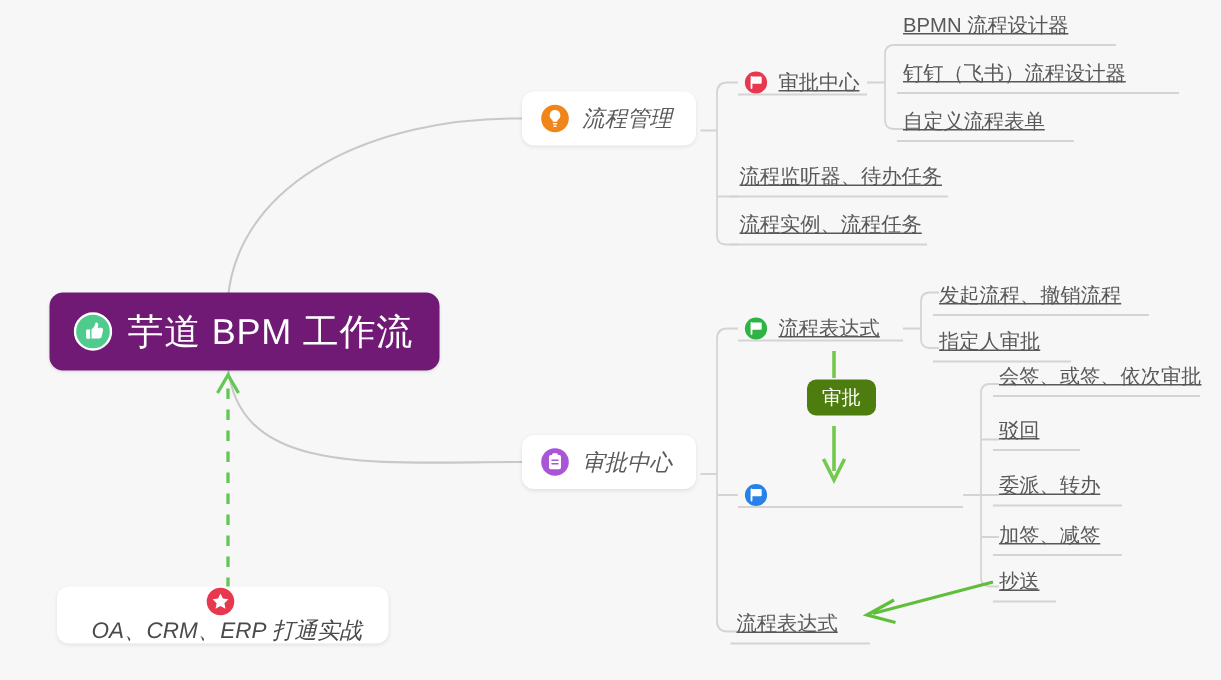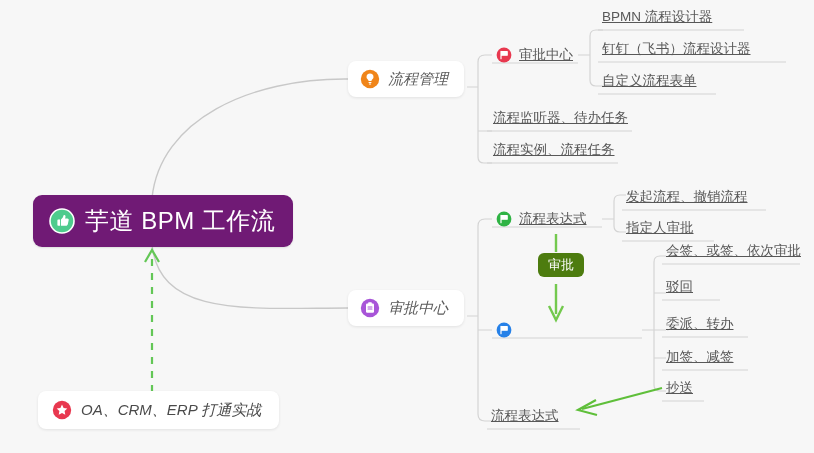--- a/index.html
+++ b/index.html
@@ -64,20 +64,21 @@
     font-style: italic;
   }
   .card-node .card-label {
     font-size: 15px;
     color: #5a5a5a;
     margin-left: 8px;
   }
   .callout-node {
     height: 38px;
     padding: 0 18px 0 14px;
+    flex-direction: column;
   }
   .callout-node .card-label {
     font-size: 15px;
     color: #4a4a4a;
     margin-left: 9px;
   }
 
   
   .leaf-node {
     padding: 0 4px 4px 4px;

